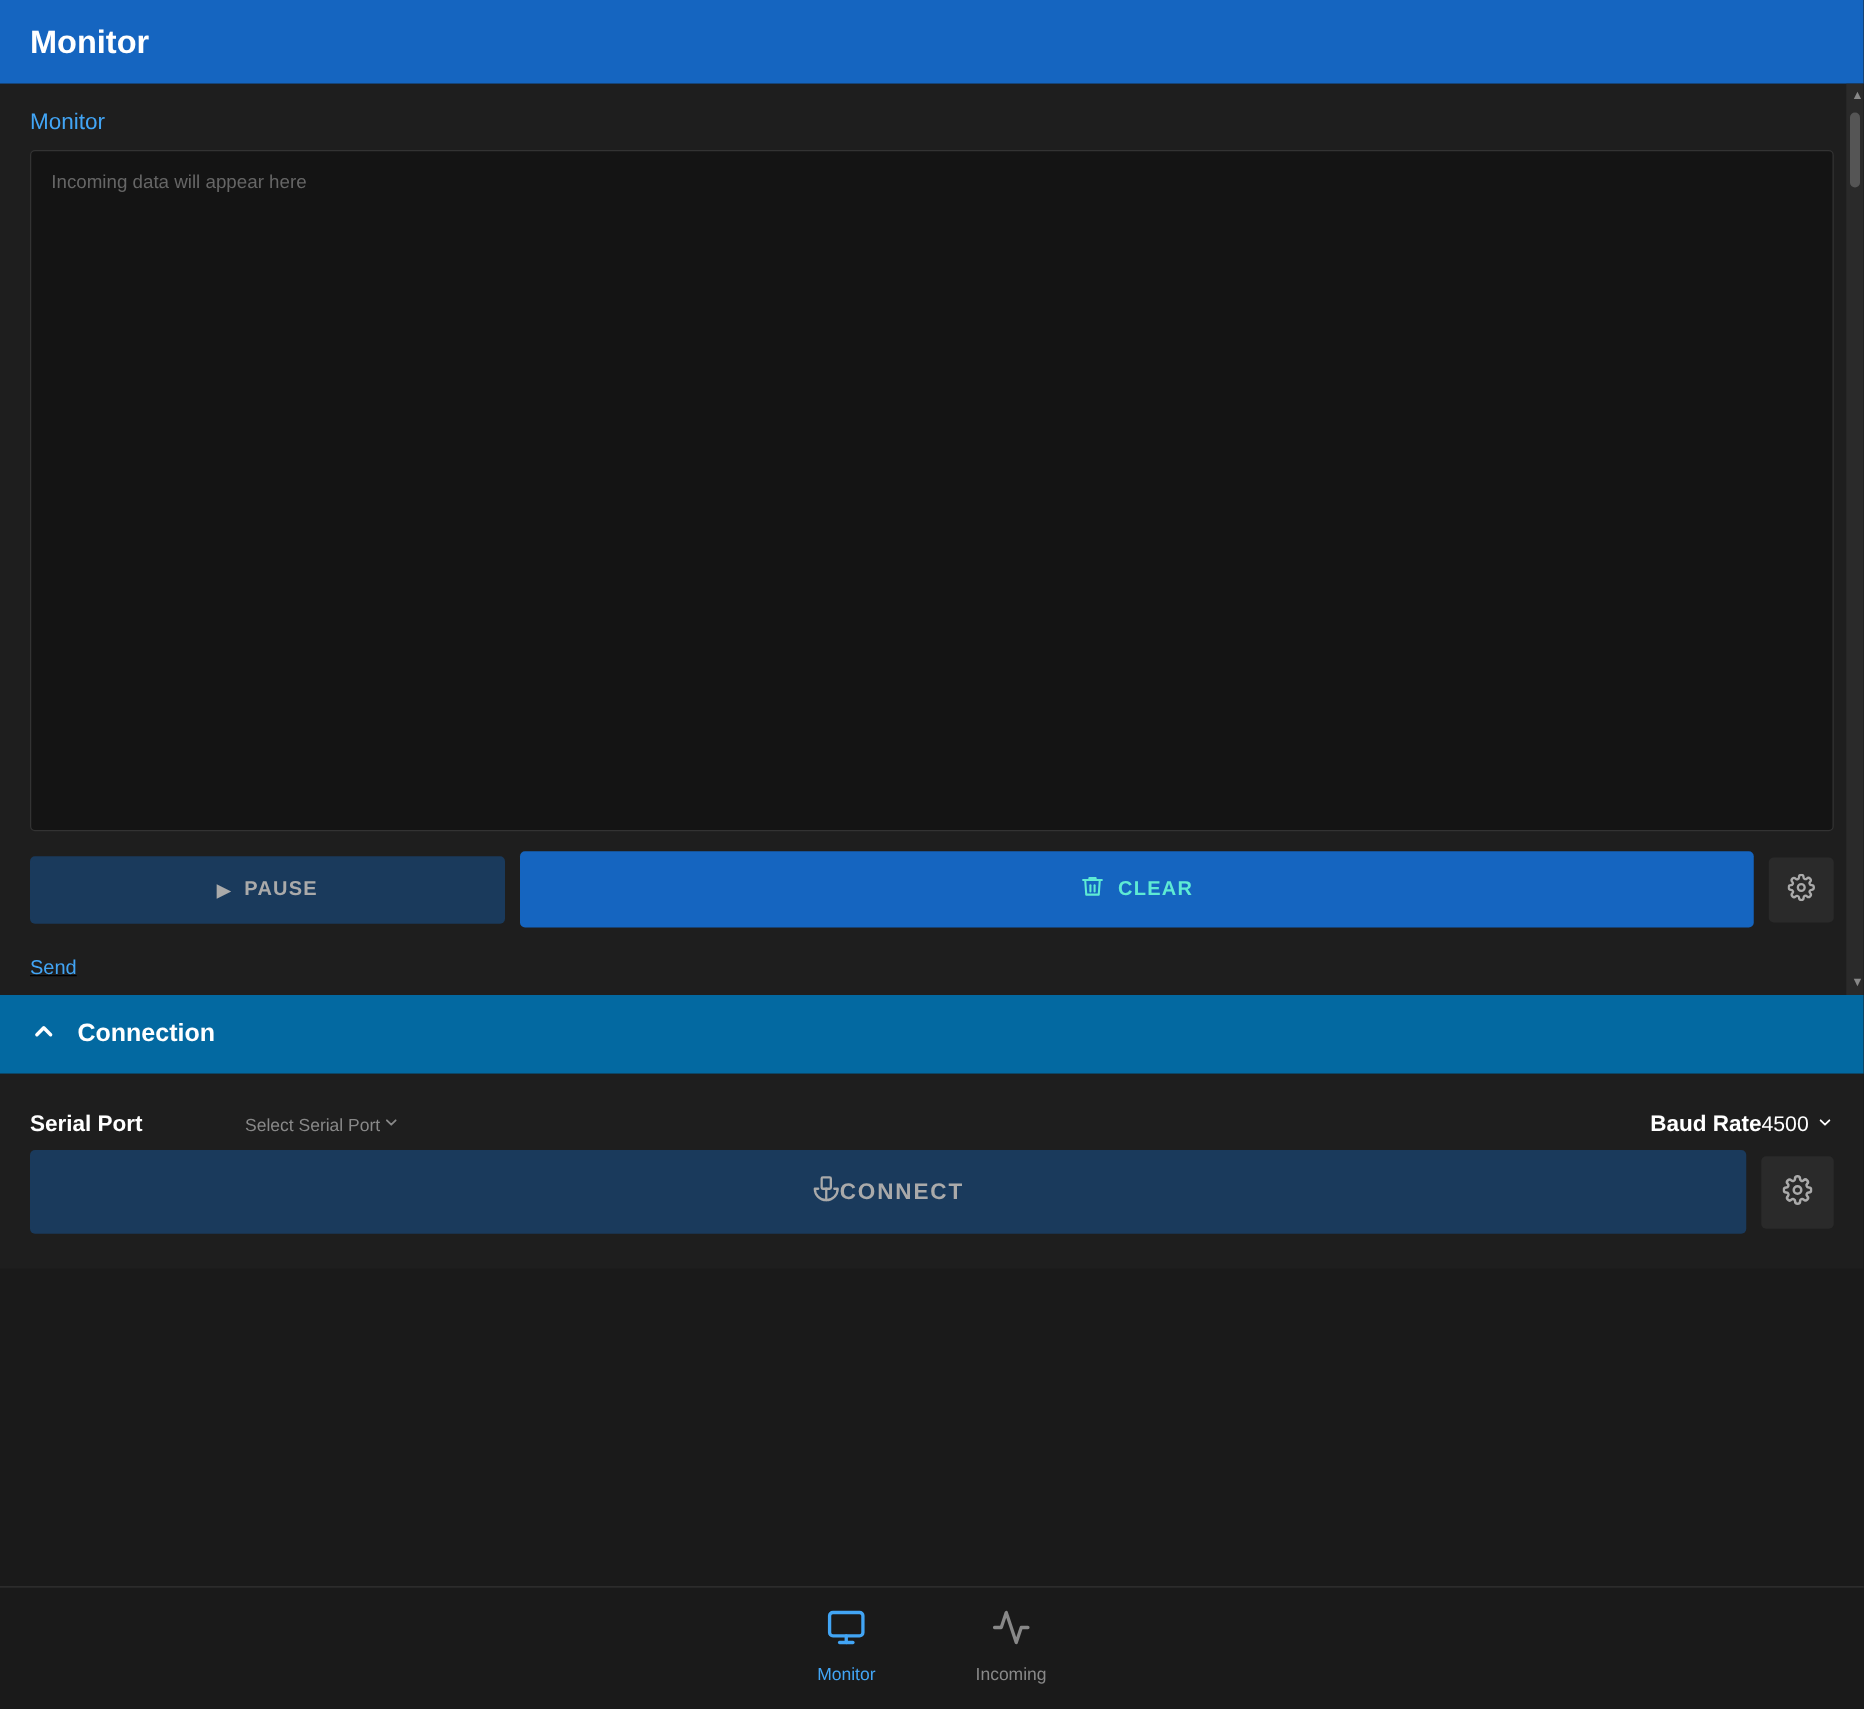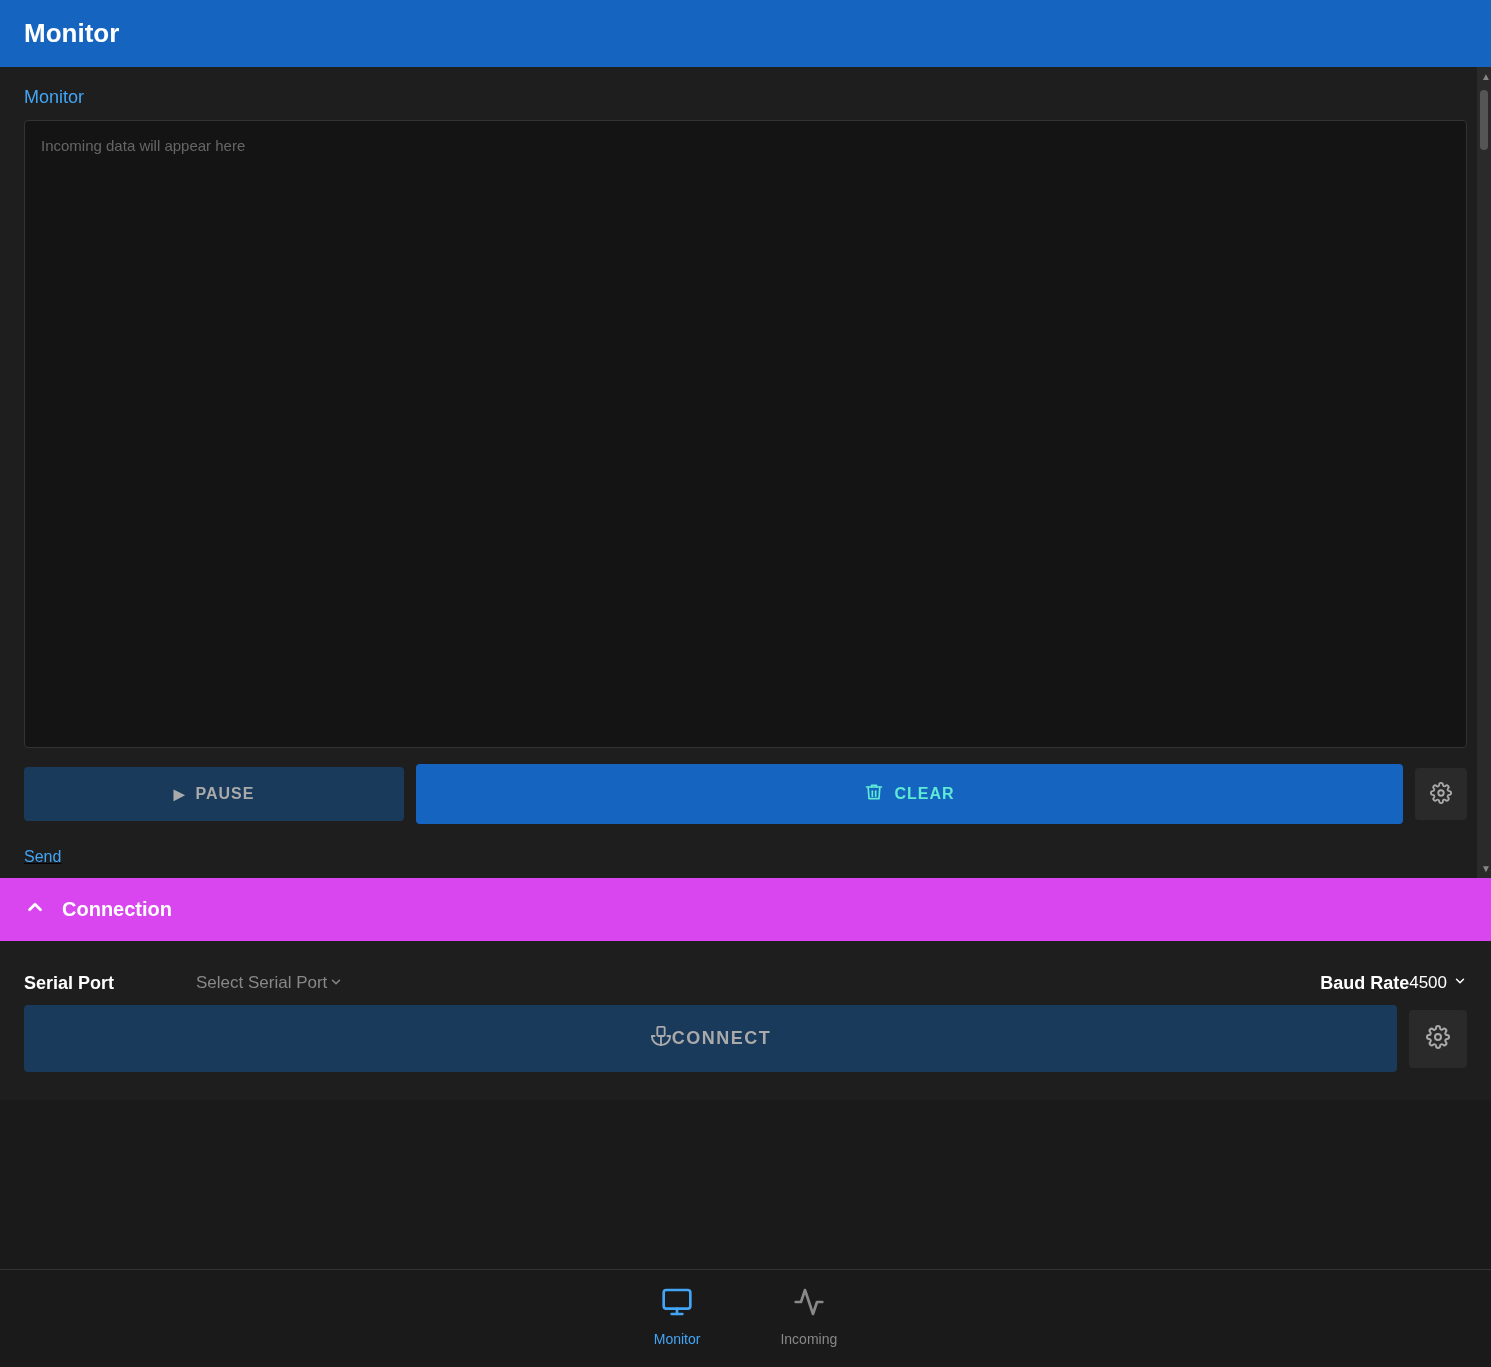--- a/index.html
+++ b/index.html
@@ -46,21 +46,21 @@
       font-size: 18px;
       margin-bottom: 12px;
     }
 
     
     .data-display {
       background: #141414;
       border: 1px solid #333;
       border-radius: 4px;
       padding: 16px;
-      height: 628px;
+      height: 545px;
       overflow-y: auto;
       font-family: 'Courier New', monospace;
       font-size: 16px;
       color: #888;
     }
 
     .data-display-placeholder {
       color: #666;
       font-size: 15px;
     }
@@ -129,21 +129,21 @@
       text-decoration: underline;
     }
 
     .send-label {
       color: #42a5f5;
       font-size: 16px;
     }
 
     
     .connection-header {
-      background: #d946ef;
+      background: #0369a1;
       padding: 18px 24px;
       display: flex;
       align-items: center;
       gap: 16px;
       cursor: pointer;
     }
 
     .connection-header-title {
       color: #ffffff;
       font-size: 20px;
@@ -173,21 +173,21 @@
       color: #ffffff;
       font-size: 18px;
       font-weight: 600;
       min-width: 140px;
     }
 
     .select-dropdown {
       background: transparent;
       border: none;
       color: #888;
-      font-size: 17px;
+      font-size: 14px;
       cursor: pointer;
       display: flex;
       align-items: center;
       gap: 2px;
       padding: 4px 8px;
     }
 
     .select-dropdown-arrow {
       color: #888;
       font-size: 14px;

